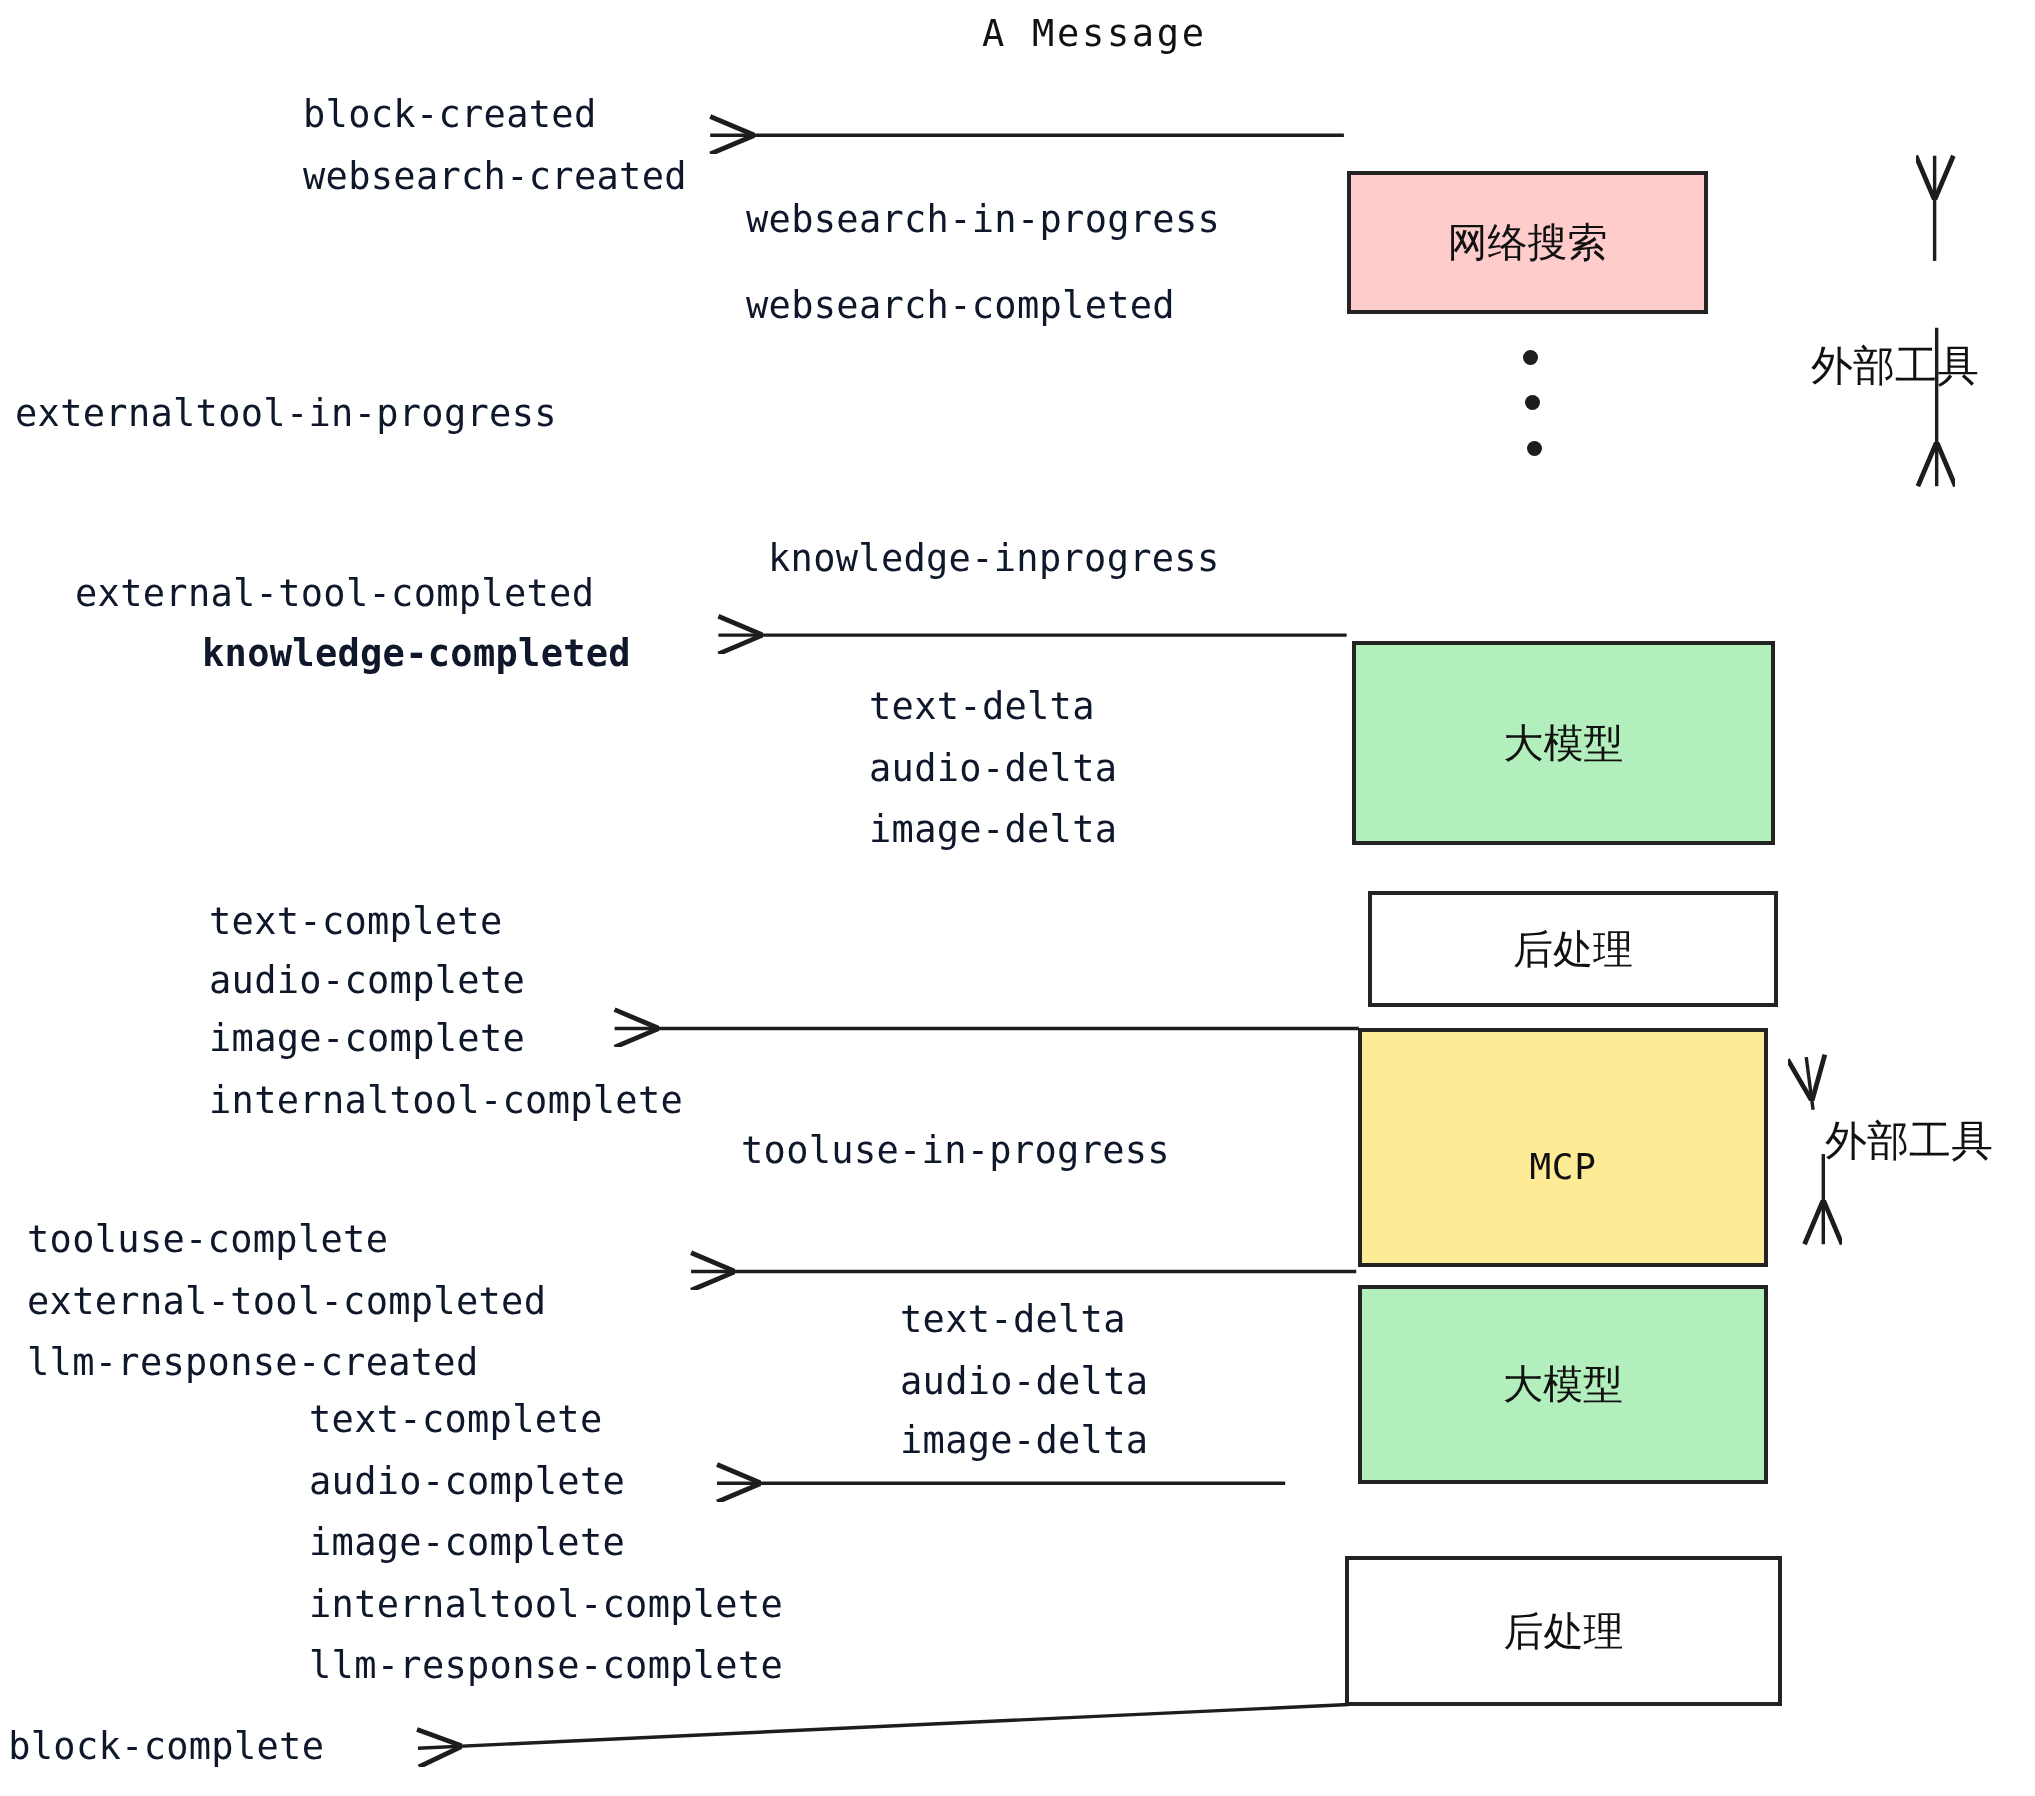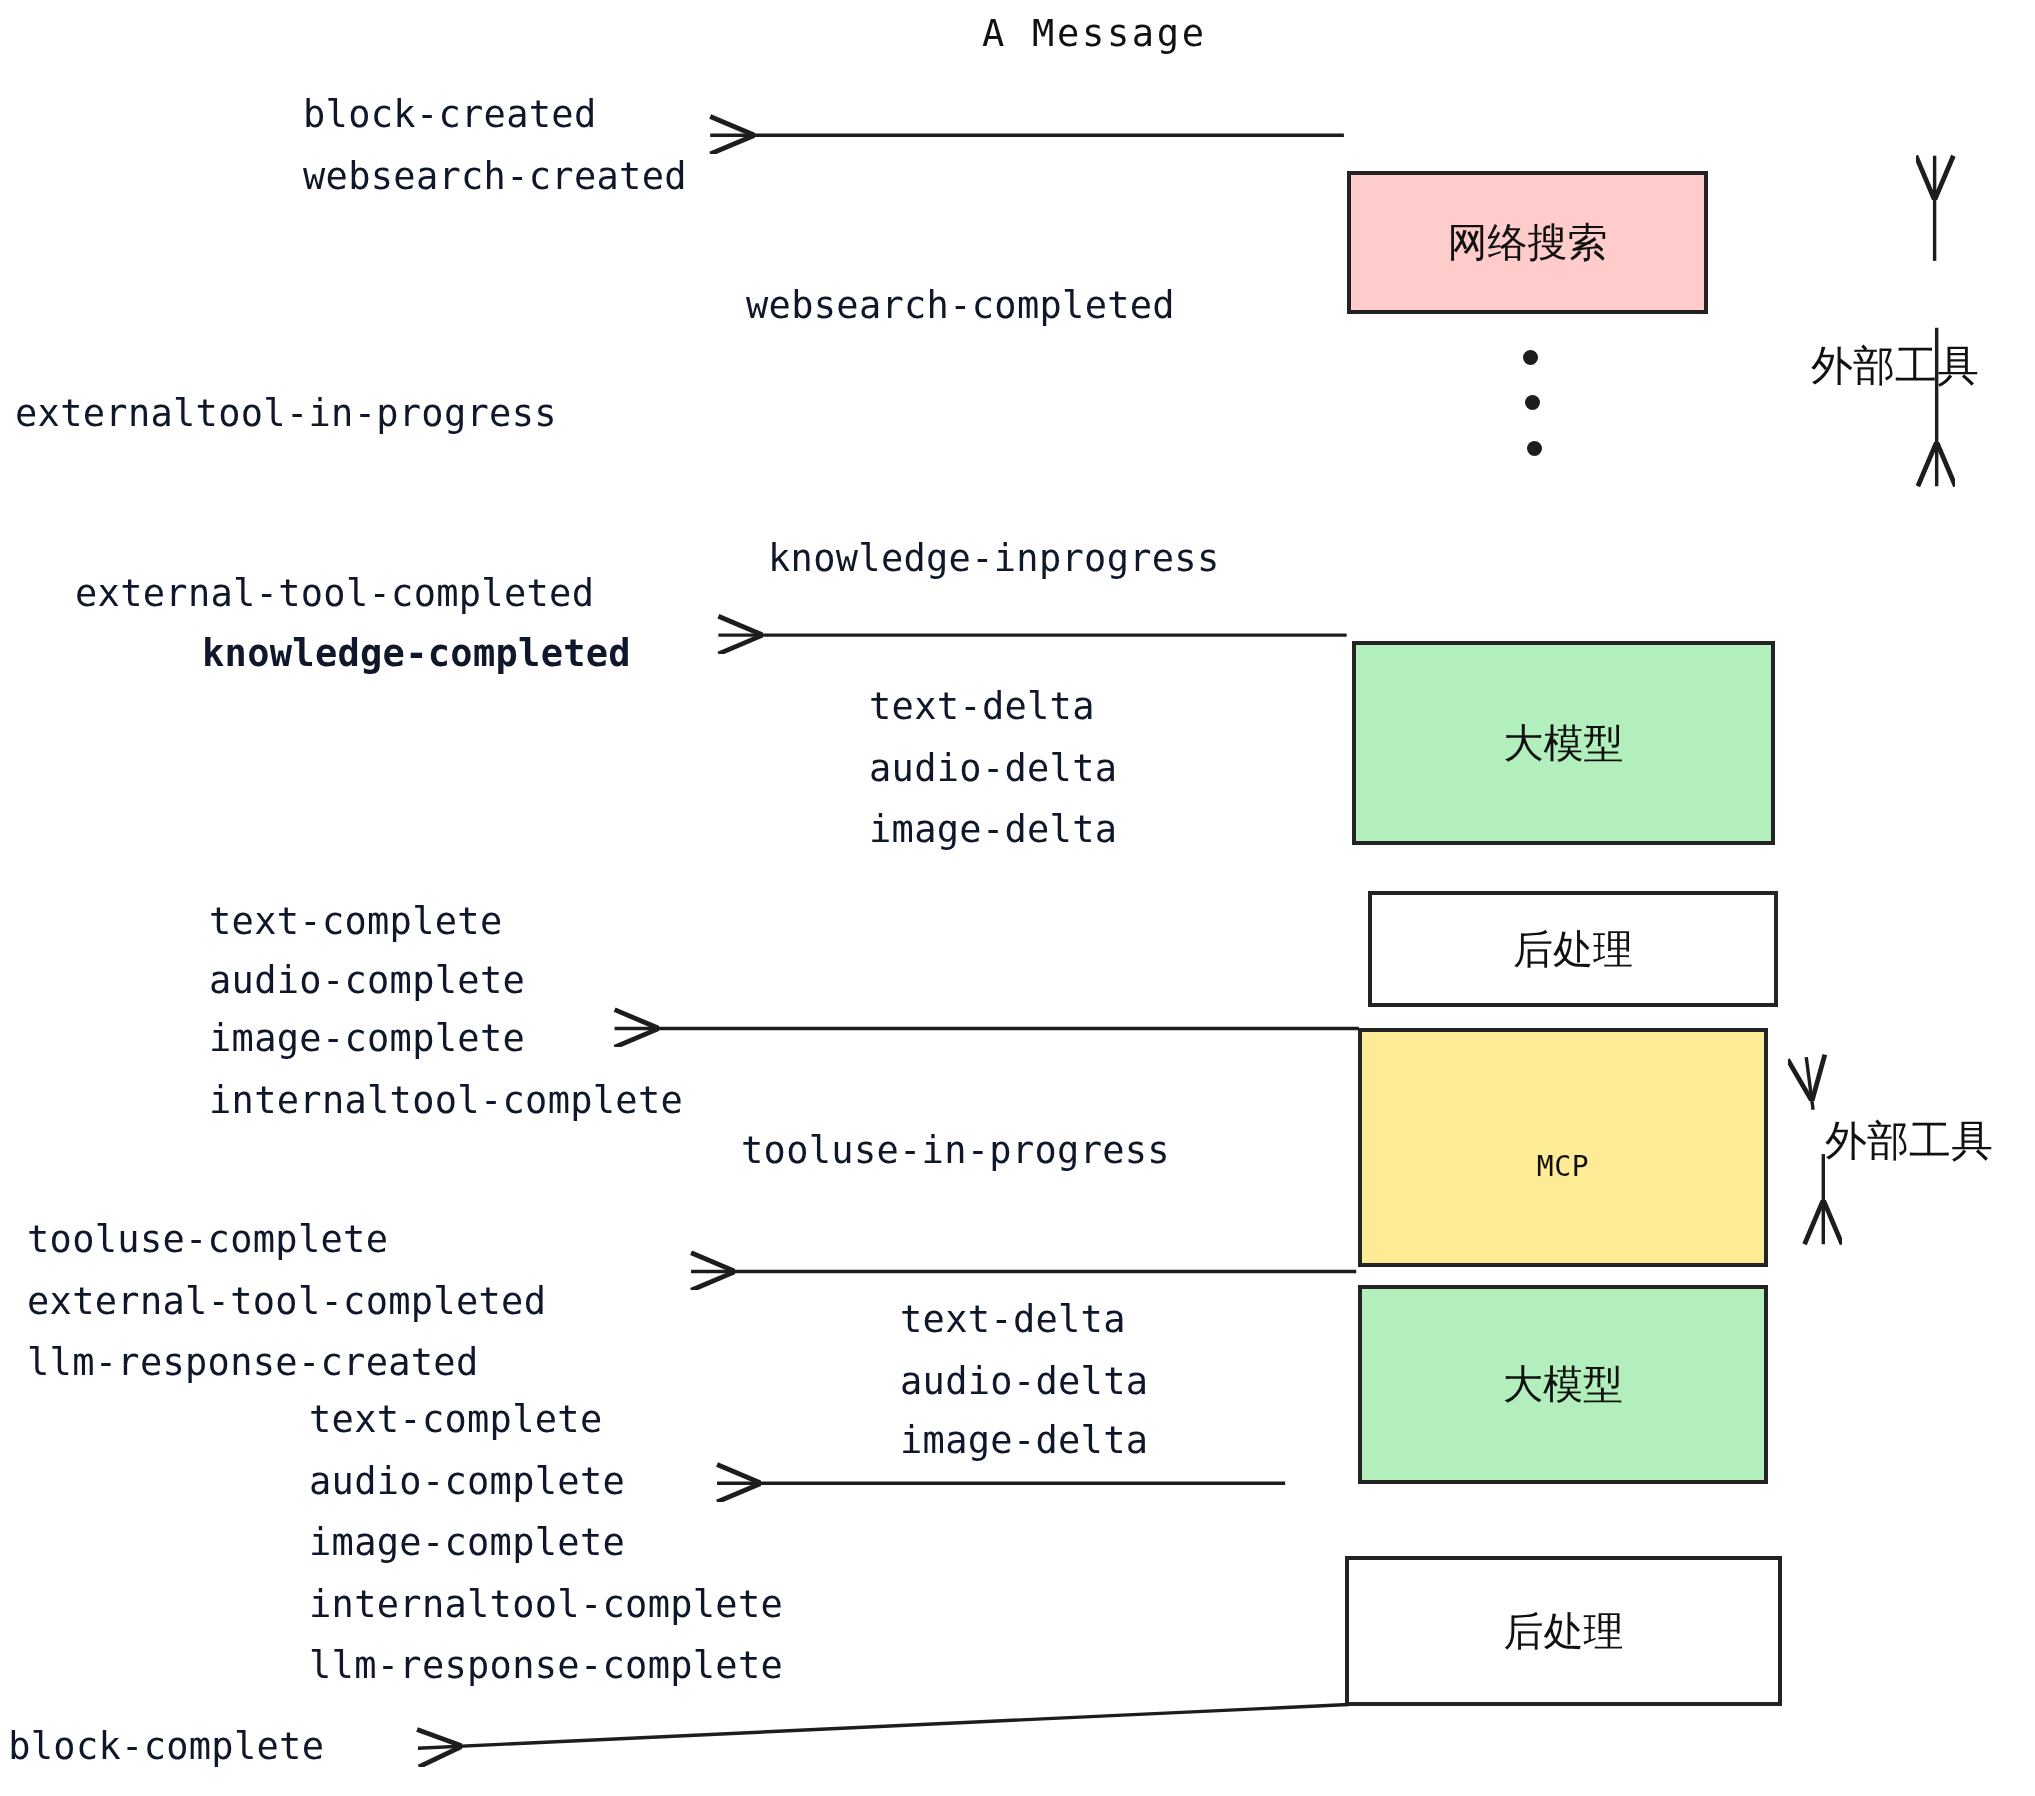--- a/index.html
+++ b/index.html
@@ -51,21 +51,21 @@
     justify-content: center;
   }
   .box .boxlabel {
     font-family: "DejaVu Sans", "Liberation Sans", sans-serif;
     font-size: 40px;
     color: #111111;
     white-space: pre;
   }
   .box.mono .boxlabel {
     font-family: "DejaVu Sans Mono", "Liberation Mono", monospace;
-    font-size: 28px;
+    font-size: 36px;
     letter-spacing: 0.7px;
     margin-top: 38px;
   }
   .dot {
     position: absolute;
     width: 15px;
     height: 15px;
     border-radius: 50%;
     background: #1d1d1d;
   }
@@ -80,20 +80,21 @@
 </style>
 </head>
 <body>
 
 <div id="canvas">
 
   <div class="title" style="left:982px; top:15px;">A Message</div>
 
   <div class="ev" style="left:303px; top:96px;">block-created</div>
   <div class="ev" style="left:303px; top:158px;">websearch-created</div>
+  <div class="ev" style="left:746px; top:201px;">websearch-in-progress</div>
   <div class="ev" style="left:746px; top:287px;">websearch-completed</div>
 
   <div class="ev" style="left:768px; top:540px;">knowledge-inprogress</div>
 
   <div class="ev" style="left:15px; top:395px;">externaltool-in-progress</div>
   <div class="ev" style="left:75px; top:575px;">external-tool-completed</div>
   <div class="ev" style="left:202px; top:635px;font-weight:bold;">knowledge-completed</div>
 
   <div class="ev" style="left:869px; top:688px;">text-delta</div>
   <div class="ev" style="left:869px; top:750px;">audio-delta</div>

